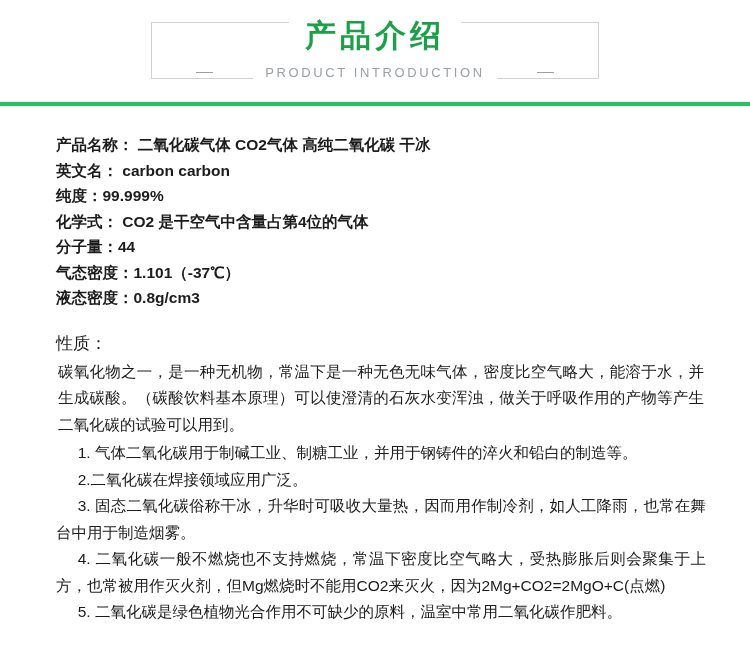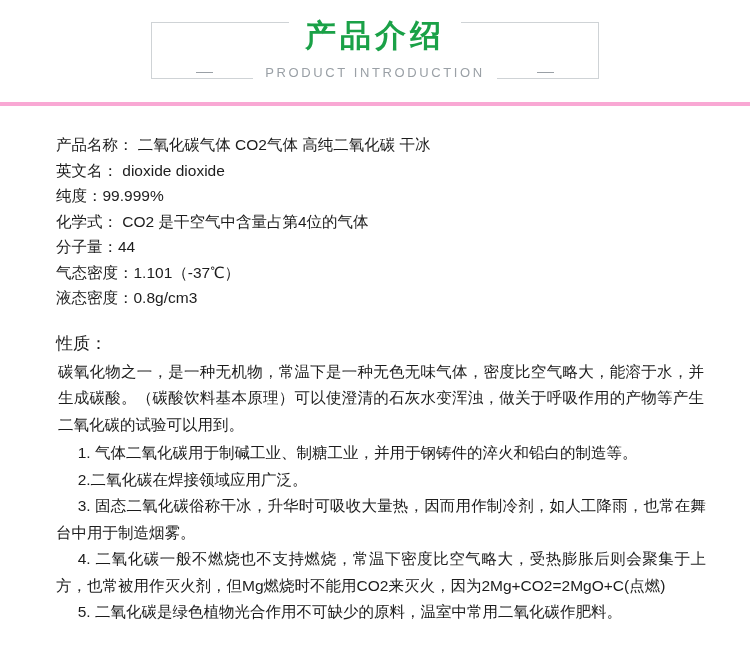--- a/index.html
+++ b/index.html
@@ -18,21 +18,21 @@
     position: relative;
     width: 750px;
     height: 659px;
     box-sizing: border-box;
   }
 
   
   .banner {
     position: relative;
     height: 106px;
-    border-bottom: 4px solid #f9a8d4;
+    border-bottom: 4px solid #22c55e;
     box-sizing: border-box;
   }
   .banner-frame {
     position: absolute;
     left: 151px;
     top: 22px;
     width: 448px;
     height: 57px;
     border: 1px solid #cfd3d6;
     box-sizing: border-box;
@@ -82,20 +82,21 @@
 
   
   .content {
     padding: 26px 22px 0 56px;
     box-sizing: border-box;
   }
   .spec-list {
     margin: 0;
     padding: 0;
     list-style: none;
+    font-weight: bold;
   }
   .spec-list li {
     font-size: 15.5px;
     line-height: 25.5px;
     color: #1c1c1c;
     white-space: nowrap;
   }
   .section-gap {
     height: 20px;
   }
@@ -136,21 +137,21 @@
     </div>
     <div class="subtitle-wrap">
       <span>PRODUCT INTRODUCTION</span>
     </div>
   </div>
 
   <div class="content">
 
     <ul class="spec-list">
       <li>产品名称：  二氧化碳气体 CO2气体 高纯二氧化碳 干冰</li>
-      <li>英文名：  dioxide dioxide</li>
+      <li>英文名：  carbon carbon</li>
       <li>纯度：99.999%</li>
       <li>化学式：  CO2 是干空气中含量占第4位的气体</li>
       <li>分子量：44</li>
       <li>气态密度：1.101（-37℃）</li>
       <li>液态密度：0.8g/cm3</li>
     </ul>
 
     <div class="section-gap"></div>
 
     <div class="prop-label">性质：</div>

